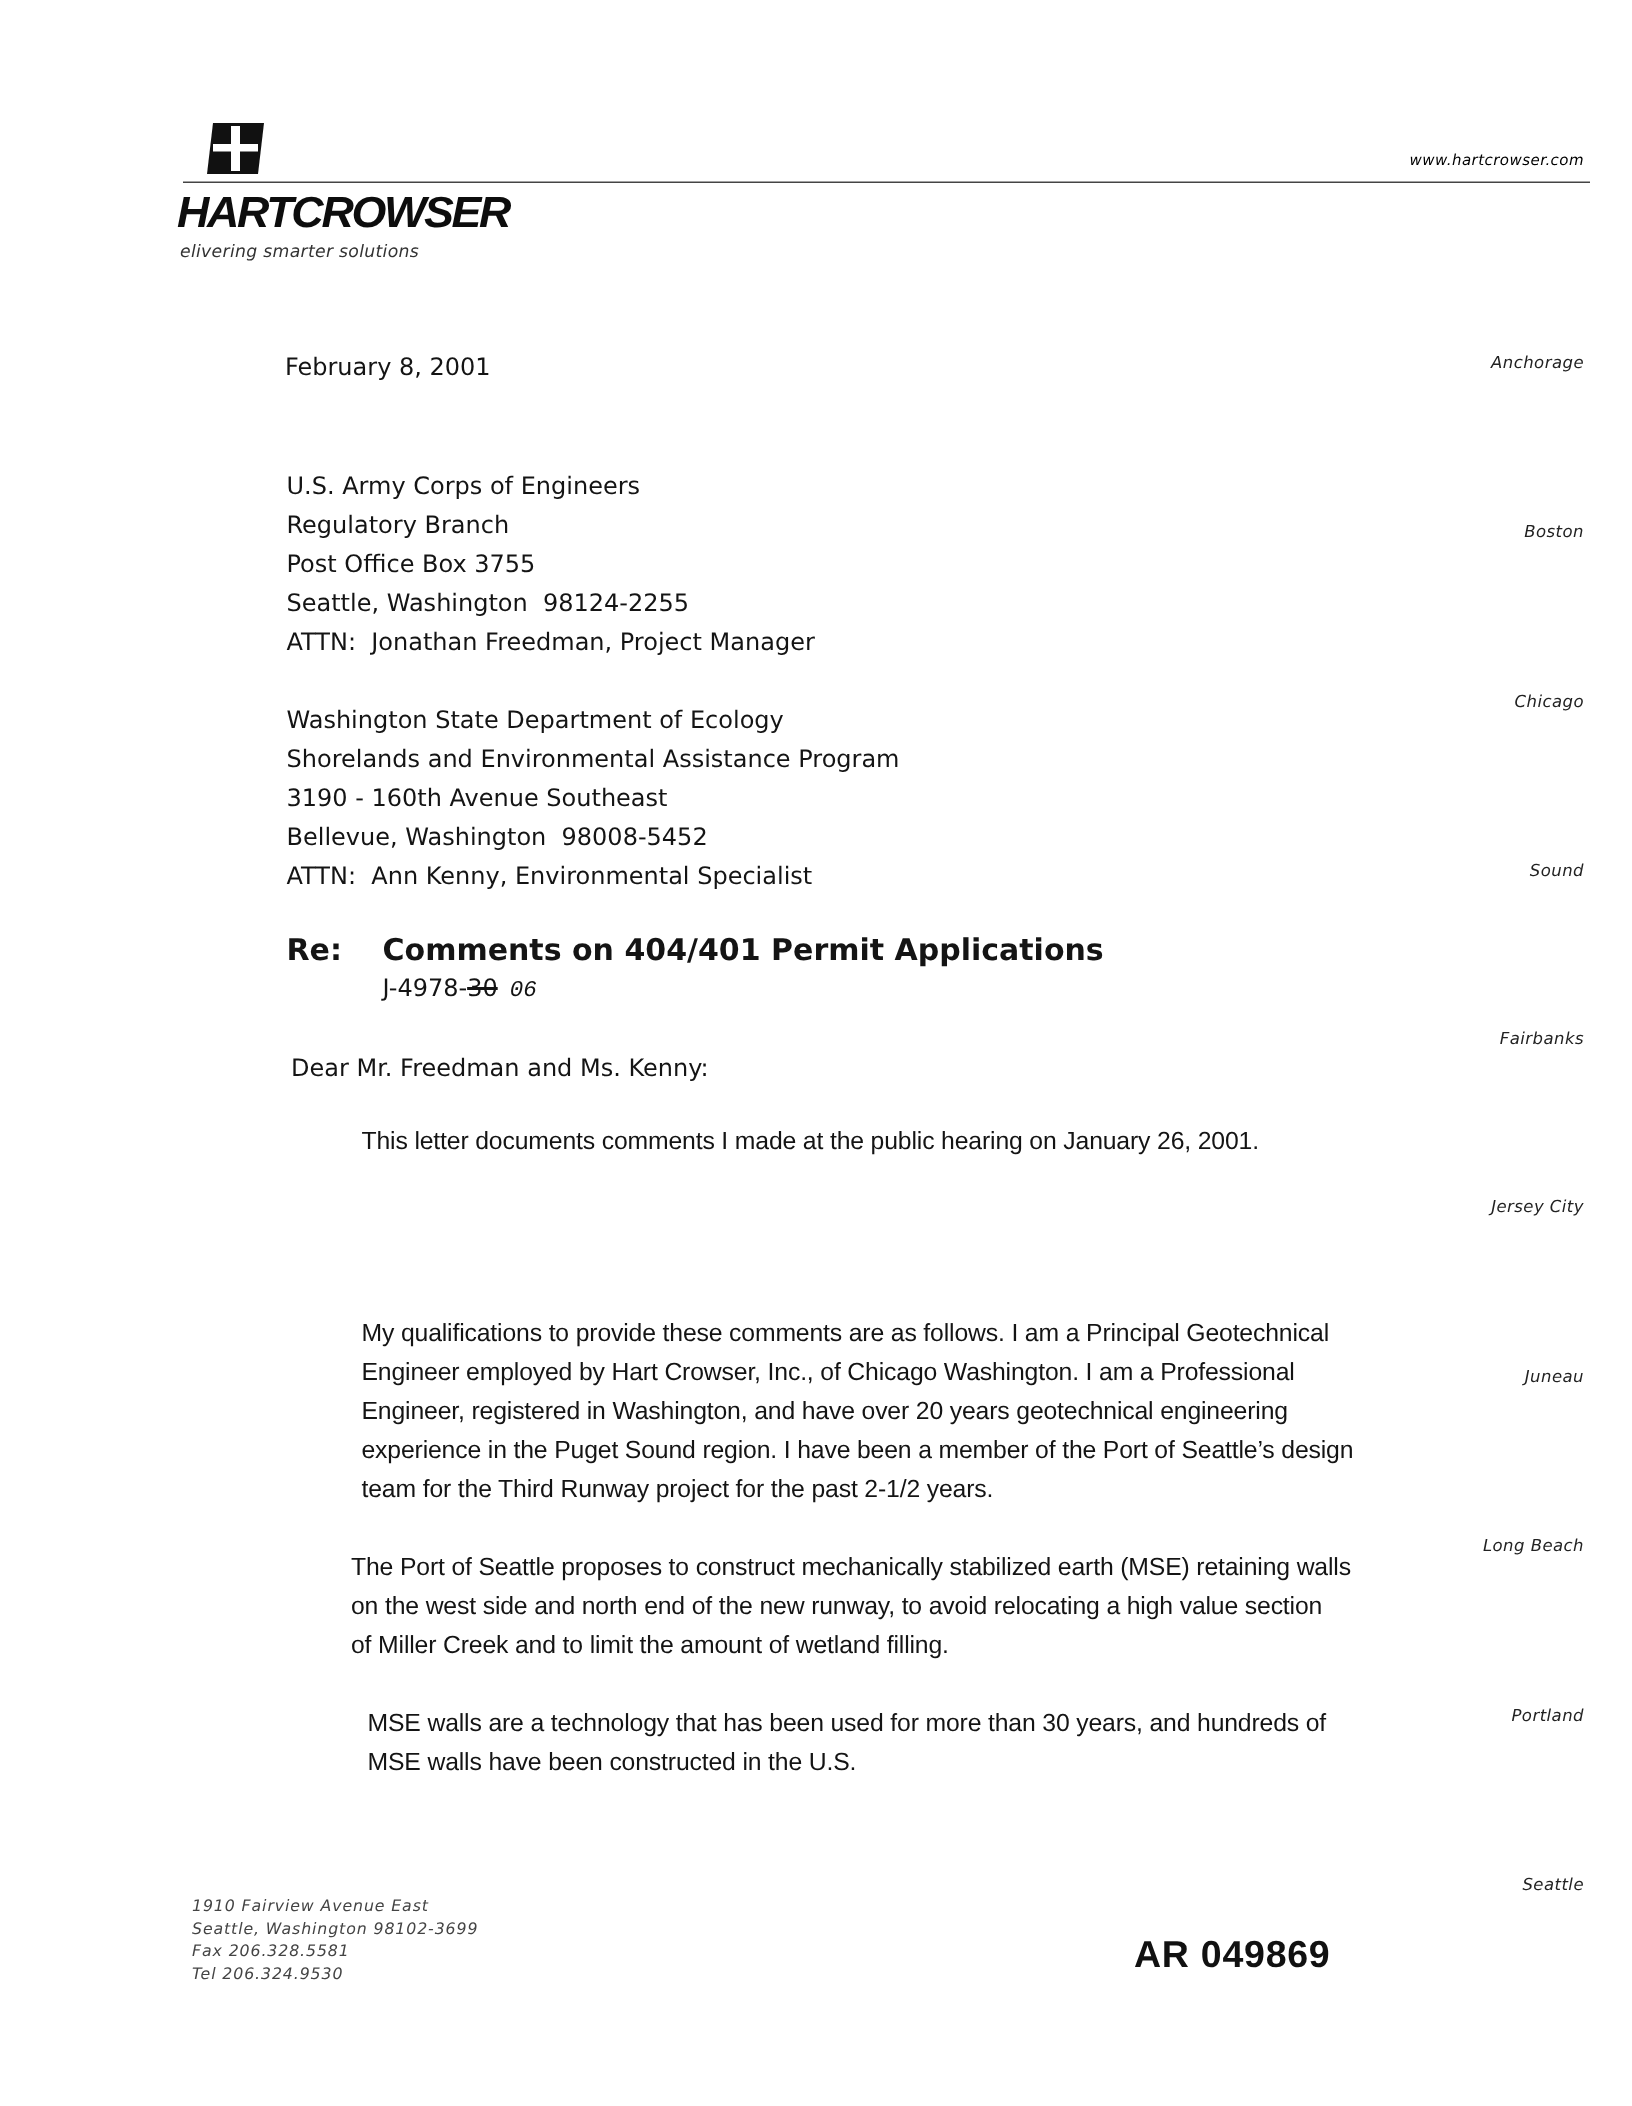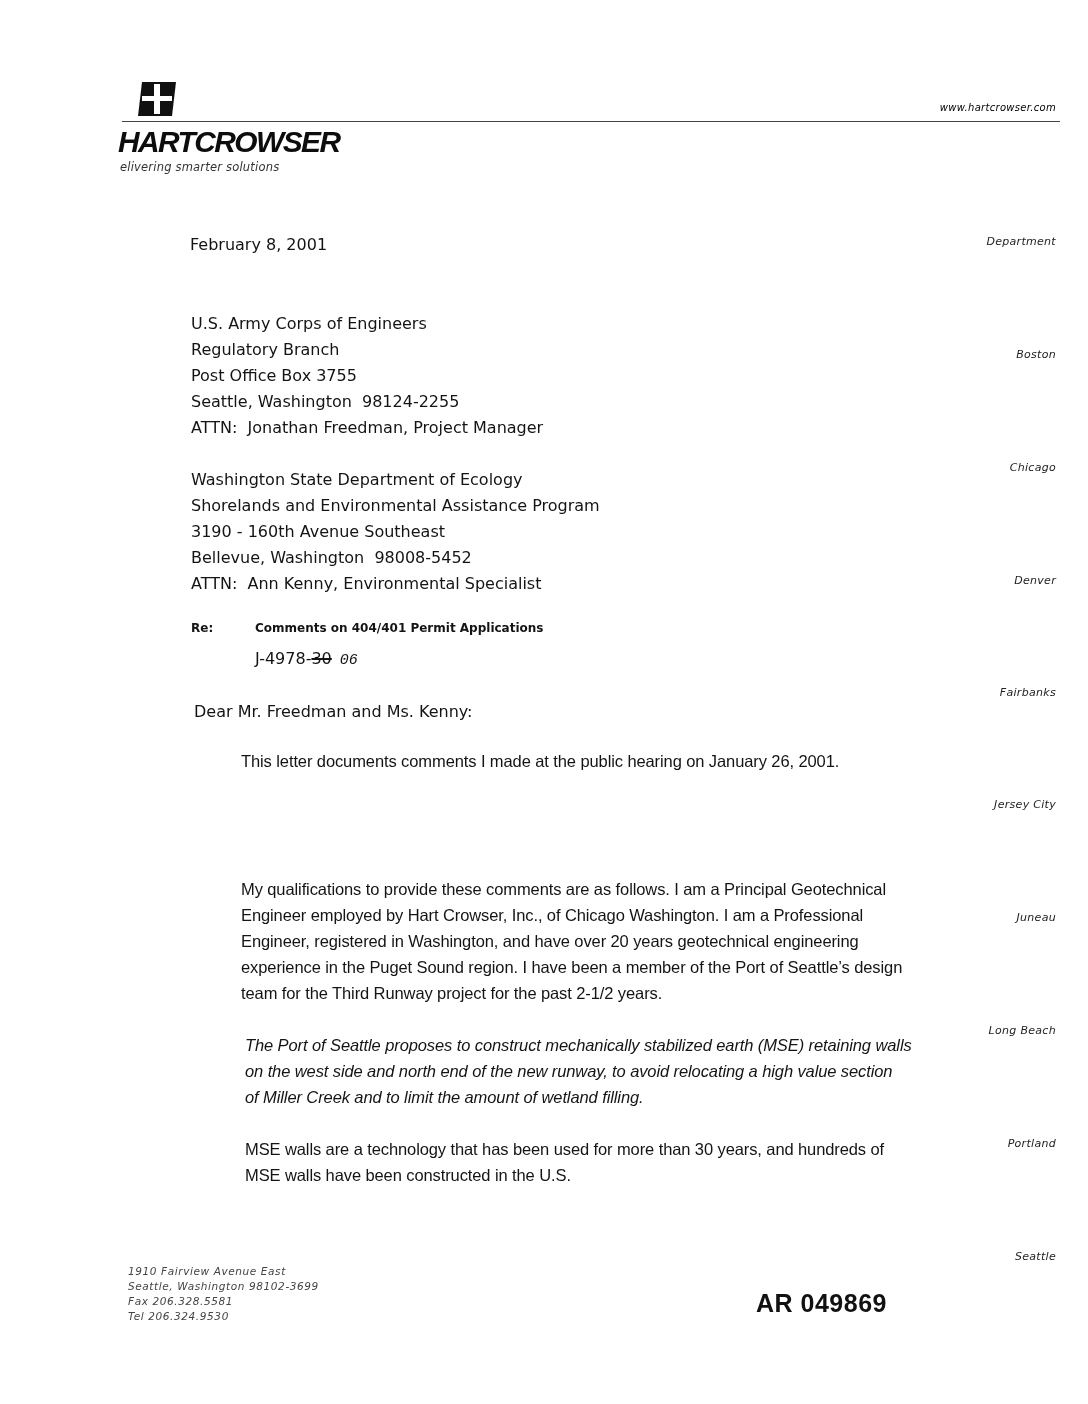--- a/index.html
+++ b/index.html
@@ -21,34 +21,34 @@
     .office { right: 32px; font-size: 11px; font-style: italic; color: #222; text-align: right; letter-spacing: 0.3px; }
 
     
     .letter { font-size: 16px; line-height: 26px; color: #141414; }
     .date { left: 190px; top: 232px; }
     .addr { left: 191px; }
     .addr1 { top: 311px; }
     .addr2 { top: 467px; }
     .addr div { white-space: pre; }
 
-    .re-row { left: 191px; top: 621px; font-weight: bold; font-size: 12px; }
+    .re-row { left: 191px; top: 621px; font-weight: bold; font-size: 20px; }
     .re-label { display: inline-block; width: 64px; }
     .project-num { left: 255px; top: 647px; font-size: 16px; line-height: 24px; }
     .strike { text-decoration: line-through; text-decoration-thickness: 1.5px; }
     .handwritten { font-family: Liberation Mono, monospace; font-style: italic; font-size: 15px; margin-left: 8px; }
 
     .salutation { left: 194px; top: 699px; }
 
     .para { left: 194px; width: 760px; font-family: "Liberation Sans", sans-serif; font-size: 16.5px; line-height: 26px;
             letter-spacing: -0.1px; margin-left: 47px; }
     .p1 { top: 748px; }
     .p2 { top: 800px; }
     .p3 { top: 876px; }
-    .p4 { top: 1032px; left: 198px; font-style: italic; }
+    .p4 { top: 1032px; left: 187px; }
     .p5 { top: 1136px; left: 198px; }
     .para .line { display: block; white-space: nowrap; }
 
     
     .footer-addr { left: 128px; top: 1264px; font-size: 10.5px; font-style: italic; line-height: 15px; color: #444; letter-spacing: 0.6px; }
     .ar-stamp { left: 756px; top: 1289px; font-family: "Liberation Sans", sans-serif; font-weight: bold; font-size: 25px; letter-spacing: 0.5px; color: #111; }
   </style>
 </head>
 <body>
 
@@ -58,24 +58,24 @@
     <rect x="16" y="2" width="6" height="30" fill="#fff"></rect>
     <rect x="4" y="14" width="30" height="5" fill="#fff"></rect>
   </svg>
 </div>
 <div class="abs header-rule"></div>
 <div class="abs website">www.hartcrowser.com</div>
 <div class="abs brand">HARTCROWSER</div>
 <div class="abs tagline">elivering smarter solutions</div>
 
 <div>
-  <div class="abs office" style="top:235px">Department</div>
+  <div class="abs office" style="top:235px">Anchorage</div>
   <div class="abs office" style="top:348px">Boston</div>
   <div class="abs office" style="top:461px">Chicago</div>
-  <div class="abs office" style="top:574px">Denver</div>
+  <div class="abs office" style="top:574px">Sound</div>
   <div class="abs office" style="top:686px">Fairbanks</div>
   <div class="abs office" style="top:798px">Jersey City</div>
   <div class="abs office" style="top:911px">Juneau</div>
   <div class="abs office" style="top:1024px">Long Beach</div>
   <div class="abs office" style="top:1137px">Portland</div>
   <div class="abs office" style="top:1250px">Seattle</div>
 </div>
 
 <div class="abs letter date">February 8, 2001</div>
 

